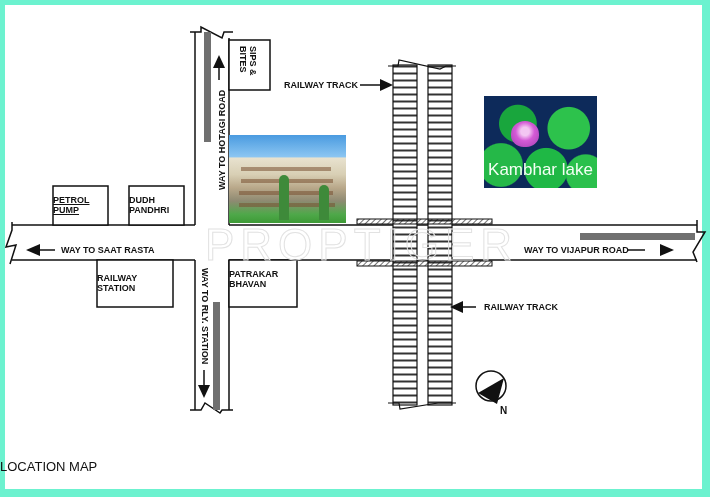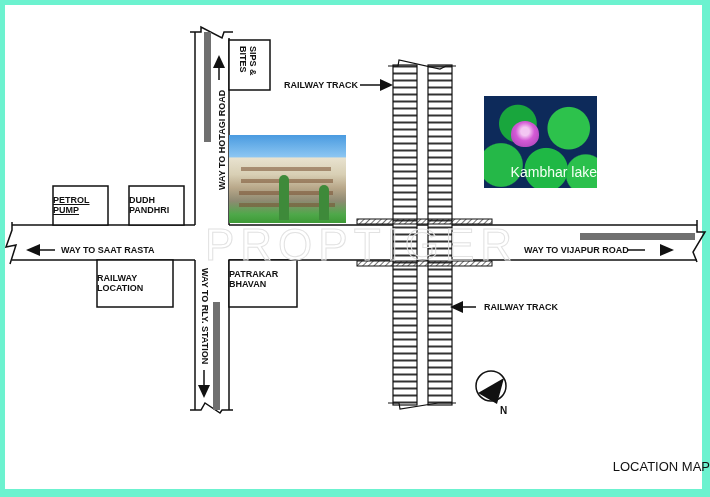--- a/index.html
+++ b/index.html
@@ -8,23 +8,23 @@
   svg.map { position: absolute; left: 0; top: 0; width: 710px; height: 497px; }
   .lbl { position: absolute; font-weight: bold; font-size: 9px; color: #111; text-align: left; line-height: 10px; white-space: nowrap; }
   .vlbl { position: absolute; font-weight: bold; font-size: 9px; color: #111; white-space: nowrap; transform-origin: left top; }
   .photo { position: absolute; overflow: hidden; }
   .building { left: 229px; top: 135px; width: 117px; height: 88px;
     background: linear-gradient(180deg, #4a9be0 0%, #8cc6f2 25%, #e8e2cf 26%, #d8cfb4 45%, #b9a88a 60%, #8e8a72 75%, #4fa84a 90%, #3d9a36 100%); }
   .building .win { position:absolute; background: rgba(120,80,50,0.55); height: 4px; }
   .building .tree { position:absolute; width: 10px; background: #3e8a3a; border-radius: 5px 5px 0 0; }
   .lake { left: 484px; top: 96px; width: 113px; height: 92px; background: radial-gradient(circle at 30% 30%, #19a63d 0 18%, transparent 19%), radial-gradient(circle at 75% 35%, #2dc24c 0 20%, transparent 21%), radial-gradient(circle at 55% 80%, #1fb845 0 22%, transparent 23%), radial-gradient(circle at 15% 75%, #25b848 0 18%, transparent 19%), radial-gradient(circle at 90% 85%, #2bc04c 0 15%, transparent 16%), #0d2a5a; }
   .lotus { position: absolute; left: 27px; top: 25px; width: 28px; height: 26px; border-radius: 50% 50% 45% 45%; background: radial-gradient(circle at 50% 40%, #f3c6f2 0 20%, #d45ad6 45%, #a03fb0 100%); }
-  .lake-caption { position: absolute; left: 0; right: 0; bottom: 8px; text-align: right; color: #f4fff4; font-size: 14px; }
+  .lake-caption { position: absolute; left: 0; right: 0; bottom: 8px; text-align: center; color: #f4fff4; font-size: 17px; }
   .watermark { position: absolute; left: 205px; top: 220px; font-size: 44px; letter-spacing: 6px; color: transparent; -webkit-text-stroke: 1px #e2e2e2; font-family: "Liberation Sans", sans-serif; font-weight: normal; }
-  .caption { position: absolute; left: 0; width: 710px; top: 459px; text-align: right; font-size: 13px; color: #111; }
+  .caption { position: absolute; left: 0; width: 710px; top: 459px; text-align: left; font-size: 13px; color: #111; }
 </style>
 </head>
 <body>
 
 <div class="canvas"></div>
 
 <svg class="map" viewBox="0 0 710 497" xmlns="http://www.w3.org/2000/svg">
   <defs>
     <pattern id="hatch" width="4" height="4" patternUnits="userSpaceOnUse" patternTransform="rotate(45)">
       <line x1="0" y1="0" x2="0" y2="4" stroke="#111" stroke-width="1.2"></line>
@@ -120,21 +120,21 @@
 <div class="lbl" style="left:53px;top:195px;width:70px;text-decoration:underline;">
   <div>PETROL</div>
   <div>PUMP</div>
 </div>
 <div class="lbl" style="left:129px;top:195px;width:55px;">
   <div>DUDH</div>
   <div>PANDHRI</div>
 </div>
 <div class="lbl" style="left:97px;top:273px;width:64px;">
   <div>RAILWAY</div>
-  <div>LOCATION</div>
+  <div>STATION</div>
 </div>
 <div class="lbl" style="left:229px;top:269px;width:88px;">
   <div>PATRAKAR</div>
   <div>BHAVAN</div>
 </div>
 <div class="lbl" style="left:258px;top:46px;width:40px;transform:rotate(90deg);transform-origin:left top;text-align:left;">
   <div>SIPS &amp;</div>
   <div>BITES</div>
 </div>
 

